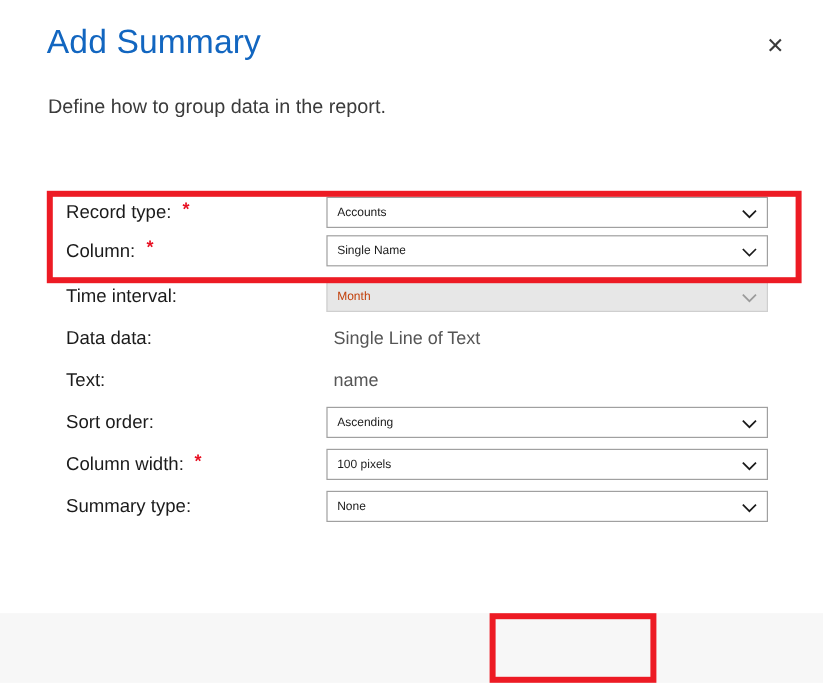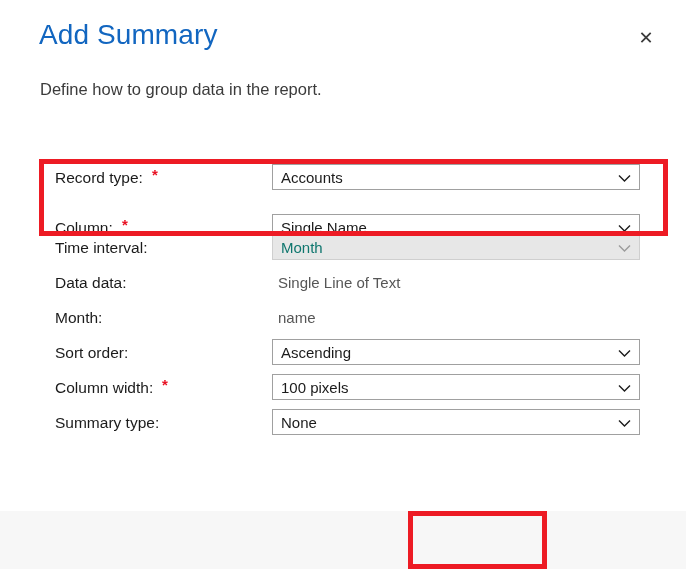--- a/index.html
+++ b/index.html
@@ -115,41 +115,41 @@
     left: 0; top: 0;
     width: 368px;
     height: 26px;
     background: #ffffff;
     border: 1px solid #a0a0a0;
   }
   .dropdown .dd-value {
     position: absolute;
     left: 8px;
     top: 3px;
-    font-size: 15px;
+    font-size: 10px;
     line-height: 19px;
     color: #1b1b1b;
     white-space: nowrap;
     overflow: hidden;
     max-width: 330px;
   }
   .dropdown .chev {
     position: absolute;
     right: 8px;
     top: 7px;
     width: 13px;
     height: 13px;
   }
   .dropdown .chev svg { display: block; }
 
   .dropdown.disabled {
     background: #e7e7e7;
     border: 1px solid #cfcfcf;
   }
-  .dropdown.disabled .dd-value { color: #0f766e; }
+  .dropdown.disabled .dd-value { color: #c2410c; }
 
   .static-value {
     position: absolute;
     left: 6px;
     top: 4px;
     font-size: 15px;
     line-height: 20px;
     color: #565656;
     white-space: nowrap;
   }
@@ -202,21 +202,21 @@
           <div class="dropdown">
             <span class="dd-value">Accounts</span>
             <span class="chev">
               <svg width="13" height="13" viewBox="0 0 13 13">
                 <polyline points="1.5,4 6.5,9 11.5,4" fill="none" stroke="#1b1b1b" stroke-width="1.4" stroke-linecap="square"></polyline>
               </svg>
             </span>
           </div>
         </div>
       </div>
-      <div class="form-row" style="top: 50px;">
+      <div class="form-row" style="top: 32px;">
         <div class="row-label">Column:</div>
         <div class="req-star" style="left: 122px;">*</div>
         <div class="control">
           <div class="dropdown">
             <span class="dd-value">Single Name</span>
             <span class="chev">
               <svg width="13" height="13" viewBox="0 0 13 13">
                 <polyline points="1.5,4 6.5,9 11.5,4" fill="none" stroke="#1b1b1b" stroke-width="1.4" stroke-linecap="square"></polyline>
               </svg>
             </span>
@@ -236,21 +236,21 @@
           </div>
         </div>
       </div>
       <div class="form-row" style="top: 105px;">
         <div class="row-label">Data data:</div>
         <div class="control">
           <div class="static-value">Single Line of Text</div>
         </div>
       </div>
       <div class="form-row" style="top: 140px;">
-        <div class="row-label">Month:</div>
+        <div class="row-label">Text:</div>
         <div class="control">
           <div class="static-value">name</div>
         </div>
       </div>
       <div class="form-row" style="top: 175px;">
         <div class="row-label">Sort order:</div>
         <div class="control">
           <div class="dropdown">
             <span class="dd-value">Ascending</span>
             <span class="chev">

